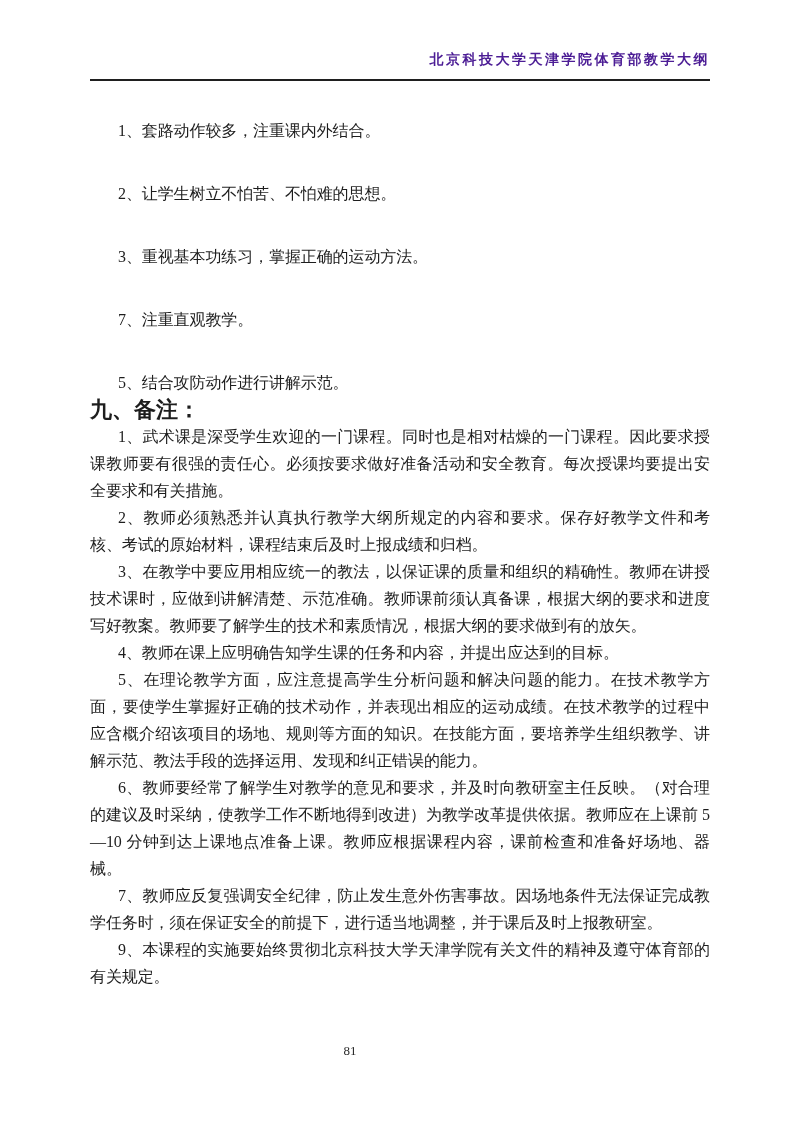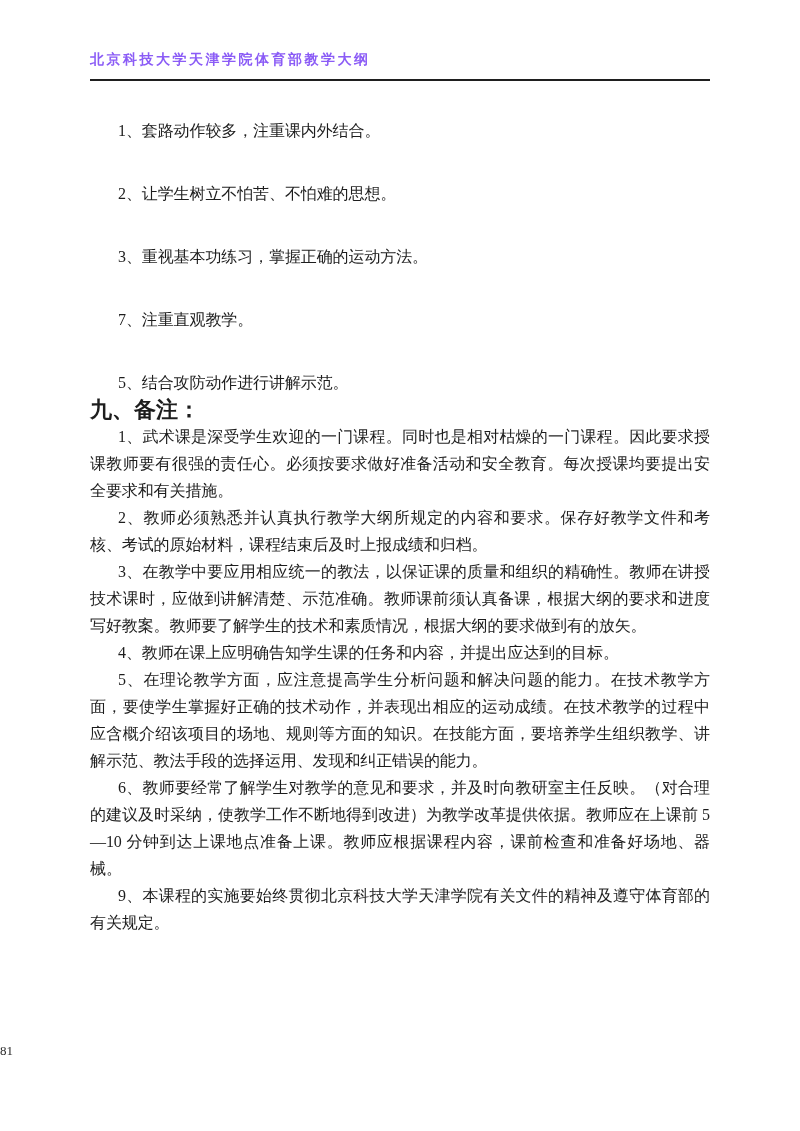--- a/index.html
+++ b/index.html
@@ -20,26 +20,26 @@
   .content {
     position: absolute;
     left: 90px;
     width: 620px;
     top: 0;
   }
   .header {
     padding-top: 50px;
   }
   .header-title {
-    text-align: left;
+    text-align: right;
     font-weight: bold;
     font-size: 14px;
     line-height: 20px;
     letter-spacing: 2.5px;
-    color: #8b5cf6;
+    color: #4c1d95;
     white-space: nowrap;
   }
   .header-rule {
     height: 0;
     border-bottom: 2px solid #1f1f1f;
     margin-top: 9px;
   }
   .doc-body {
     margin-top: 4px;
     font-size: 16px;
@@ -60,21 +60,21 @@
   }
   .para {
     margin: 0;
     text-indent: 28px;
   }
   .footer {
     position: absolute;
     left: 0;
     width: 700px;
     top: 1041px;
-    text-align: left;
+    text-align: center;
   }
   .page-number {
     font-size: 13px;
     color: #2a2a2a;
   }
 </style>
 </head>
 <body>
 
 <div class="page">
@@ -94,20 +94,21 @@
       <div class="list-item">5、结合攻防动作进行讲解示范。</div>
 
       <h2 class="section-heading">九、备注：</h2>
 
       <p class="para">1、武术课是深受学生欢迎的一门课程。同时也是相对枯燥的一门课程。因此要求授课教师要有很强的责任心。必须按要求做好准备活动和安全教育。每次授课均要提出安全要求和有关措施。</p>
       <p class="para">2、教师必须熟悉并认真执行教学大纲所规定的内容和要求。保存好教学文件和考核、考试的原始材料，课程结束后及时上报成绩和归档。</p>
       <p class="para">3、在教学中要应用相应统一的教法，以保证课的质量和组织的精确性。教师在讲授技术课时，应做到讲解清楚、示范准确。教师课前须认真备课，根据大纲的要求和进度写好教案。教师要了解学生的技术和素质情况，根据大纲的要求做到有的放矢。</p>
       <p class="para">4、教师在课上应明确告知学生课的任务和内容，并提出应达到的目标。</p>
       <p class="para">5、在理论教学方面，应注意提高学生分析问题和解决问题的能力。在技术教学方面，要使学生掌握好正确的技术动作，并表现出相应的运动成绩。在技术教学的过程中应含概介绍该项目的场地、规则等方面的知识。在技能方面，要培养学生组织教学、讲解示范、教法手段的选择运用、发现和纠正错误的能力。</p>
       <p class="para">6、教师要经常了解学生对教学的意见和要求，并及时向教研室主任反映。（对合理的建议及时采纳，使教学工作不断地得到改进）为教学改革提供依据。教师应在上课前 5—10 分钟到达上课地点准备上课。教师应根据课程内容，课前检查和准备好场地、器械。</p>
+      <p class="para">7、教师应反复强调安全纪律，防止发生意外伤害事故。因场地条件无法保证完成教学任务时，须在保证安全的前提下，进行适当地调整，并于课后及时上报教研室。</p>
       <p class="para">9、本课程的实施要始终贯彻北京科技大学天津学院有关文件的精神及遵守体育部的有关规定。</p>
 
     </div>
   </div>
 
   <div class="footer">
     <span class="page-number">81</span>
   </div>
 </div>
 

